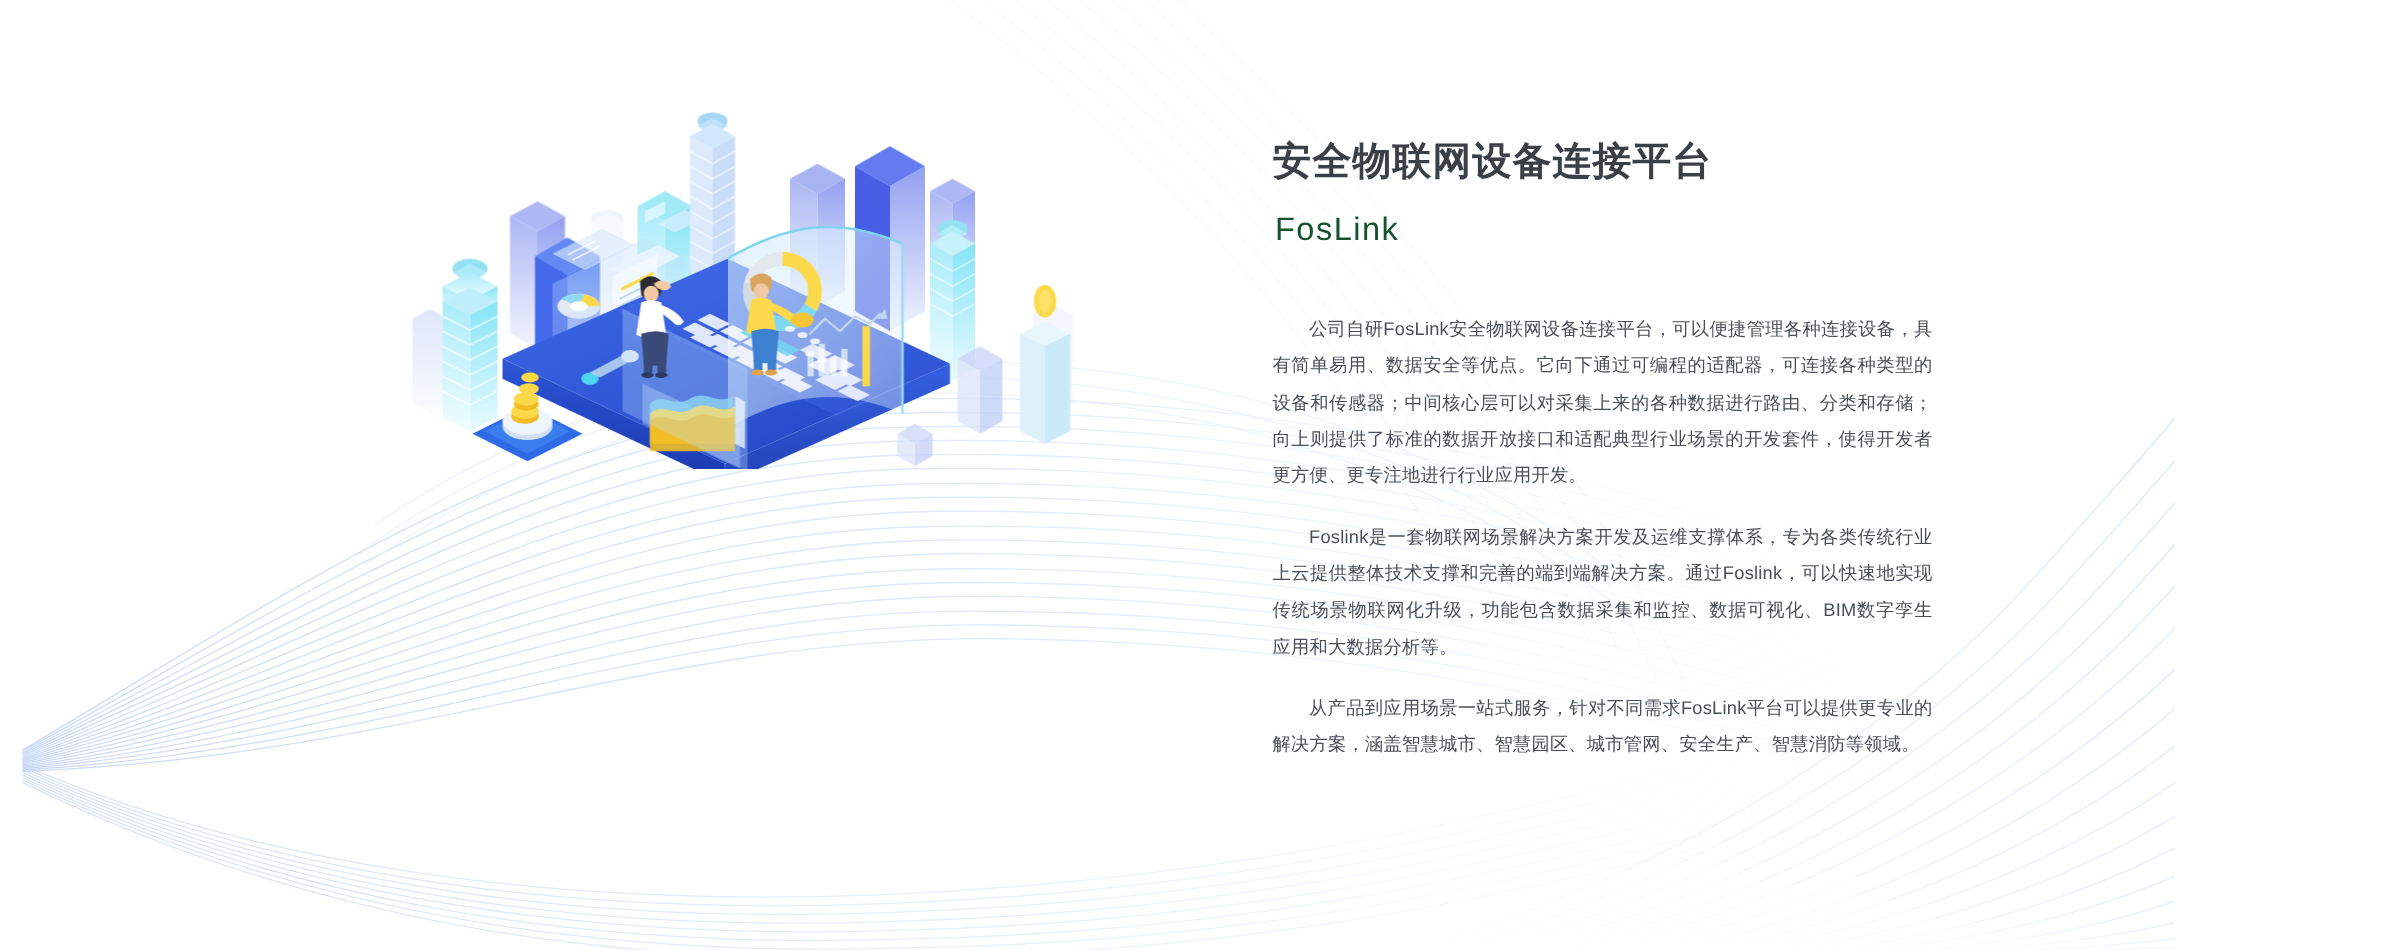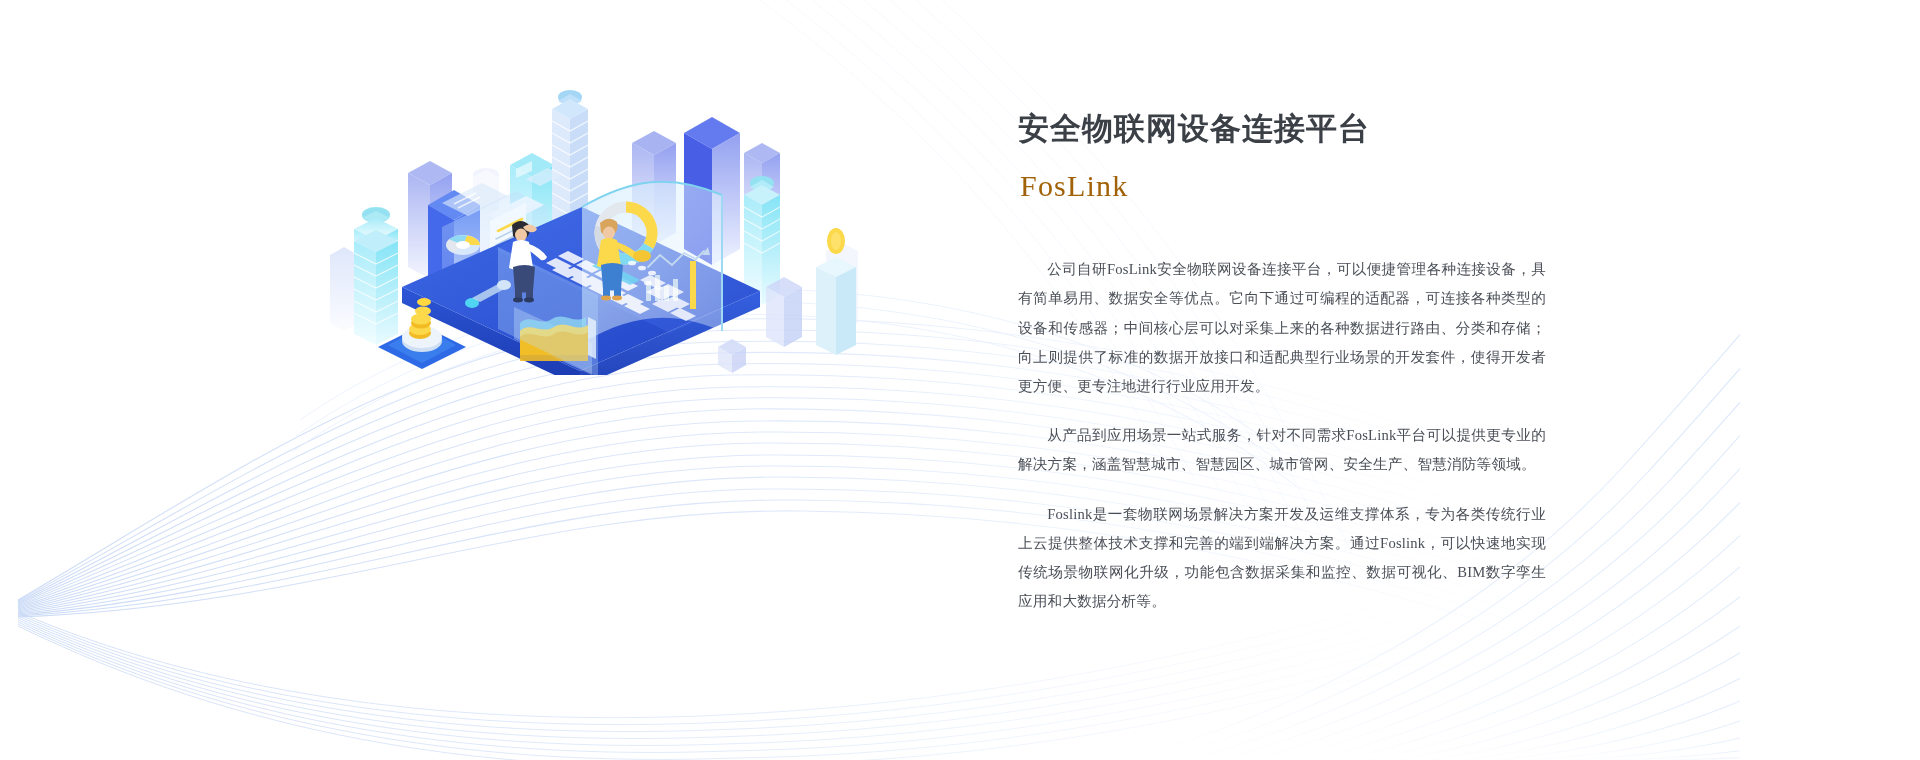--- a/index.html
+++ b/index.html
@@ -9,21 +9,20 @@
   }
   body {
     font-family: "Liberation Sans", "DejaVu Sans", sans-serif;
   }
   #page {
     position: relative;
     width: 1740px;
     height: 760px;
     overflow: hidden;
     background: #ffffff;
-    font-family: Liberation Serif, serif;
   }
 
   
   .bg-waves {
     position: absolute;
     inset: 0;
     pointer-events: none;
   }
   .bg-waves svg { display: block; width: 1920px; height: 760px; }
 
@@ -47,23 +46,23 @@
   #page-title {
     font-size: 31px;
     font-weight: bold;
     color: #3b3f46;
     letter-spacing: 1px;
     line-height: 1.25;
     margin: 0;
     white-space: nowrap;
   }
   #page-subtitle {
-    font-size: 30px;
+    font-size: 26px;
     font-weight: normal;
-    color: #a16207;
+    color: #14532d;
     letter-spacing: 1.2px;
     line-height: 1.25;
     margin: 18px 0 0 2px;
   }
   .body-block { margin-top: 51px; }
   .body-para {
     font-size: 14.6px;
     color: #4a4f57;
     line-height: 2.0;
     letter-spacing: 0.2px;
@@ -532,18 +531,18 @@
     </svg>
   </div>
 
   <div id="text-col">
     <h1 id="page-title">安全物联网设备连接平台</h1>
 
     <div id="page-subtitle">FosLink</div>
 
     <div class="body-block">
       <p class="body-para">公司自研FosLink安全物联网设备连接平台，可以便捷管理各种连接设备，具有简单易用、数据安全等优点。它向下通过可编程的适配器，可连接各种类型的设备和传感器；中间核心层可以对采集上来的各种数据进行路由、分类和存储；向上则提供了标准的数据开放接口和适配典型行业场景的开发套件，使得开发者更方便、更专注地进行行业应用开发。</p>
+      <p class="body-para">Foslink是一套物联网场景解决方案开发及运维支撑体系，专为各类传统行业上云提供整体技术支撑和完善的端到端解决方案。通过Foslink，可以快速地实现传统场景物联网化升级，功能包含数据采集和监控、数据可视化、BIM数字孪生应用和大数据分析等。</p>
       <p class="body-para">从产品到应用场景一站式服务，针对不同需求FosLink平台可以提供更专业的解决方案，涵盖智慧城市、智慧园区、城市管网、安全生产、智慧消防等领域。</p>
-      <p class="body-para">Foslink是一套物联网场景解决方案开发及运维支撑体系，专为各类传统行业上云提供整体技术支撑和完善的端到端解决方案。通过Foslink，可以快速地实现传统场景物联网化升级，功能包含数据采集和监控、数据可视化、BIM数字孪生应用和大数据分析等。</p>
     </div>
   </div>
 
 </div>
 
 </body></html>

